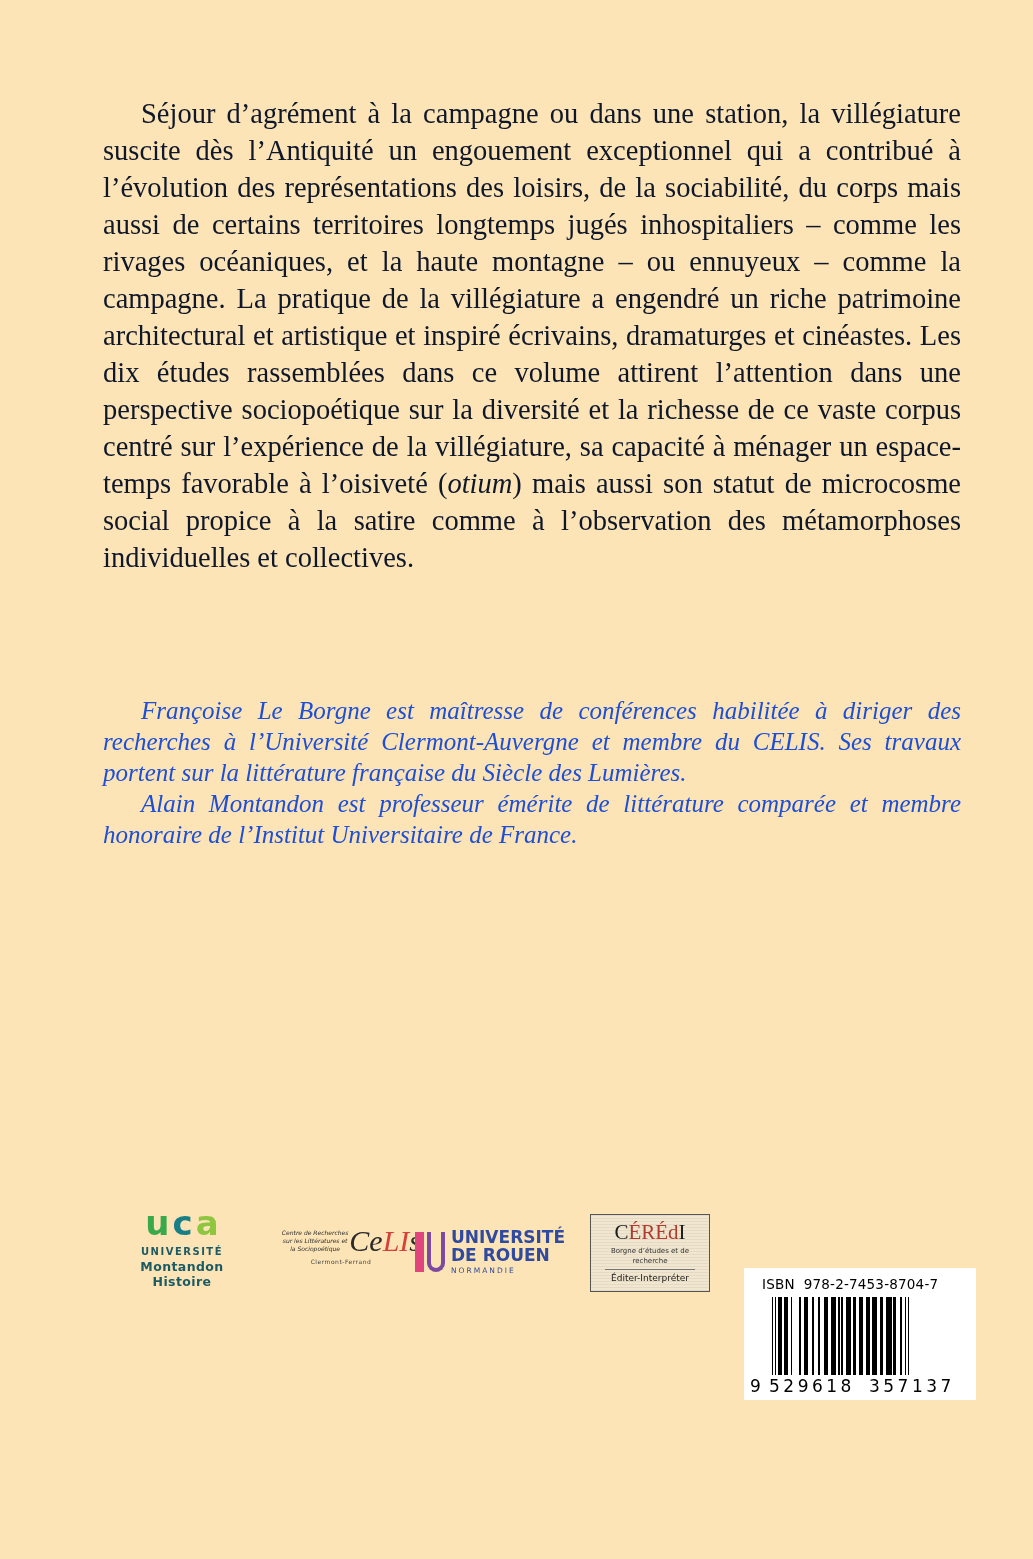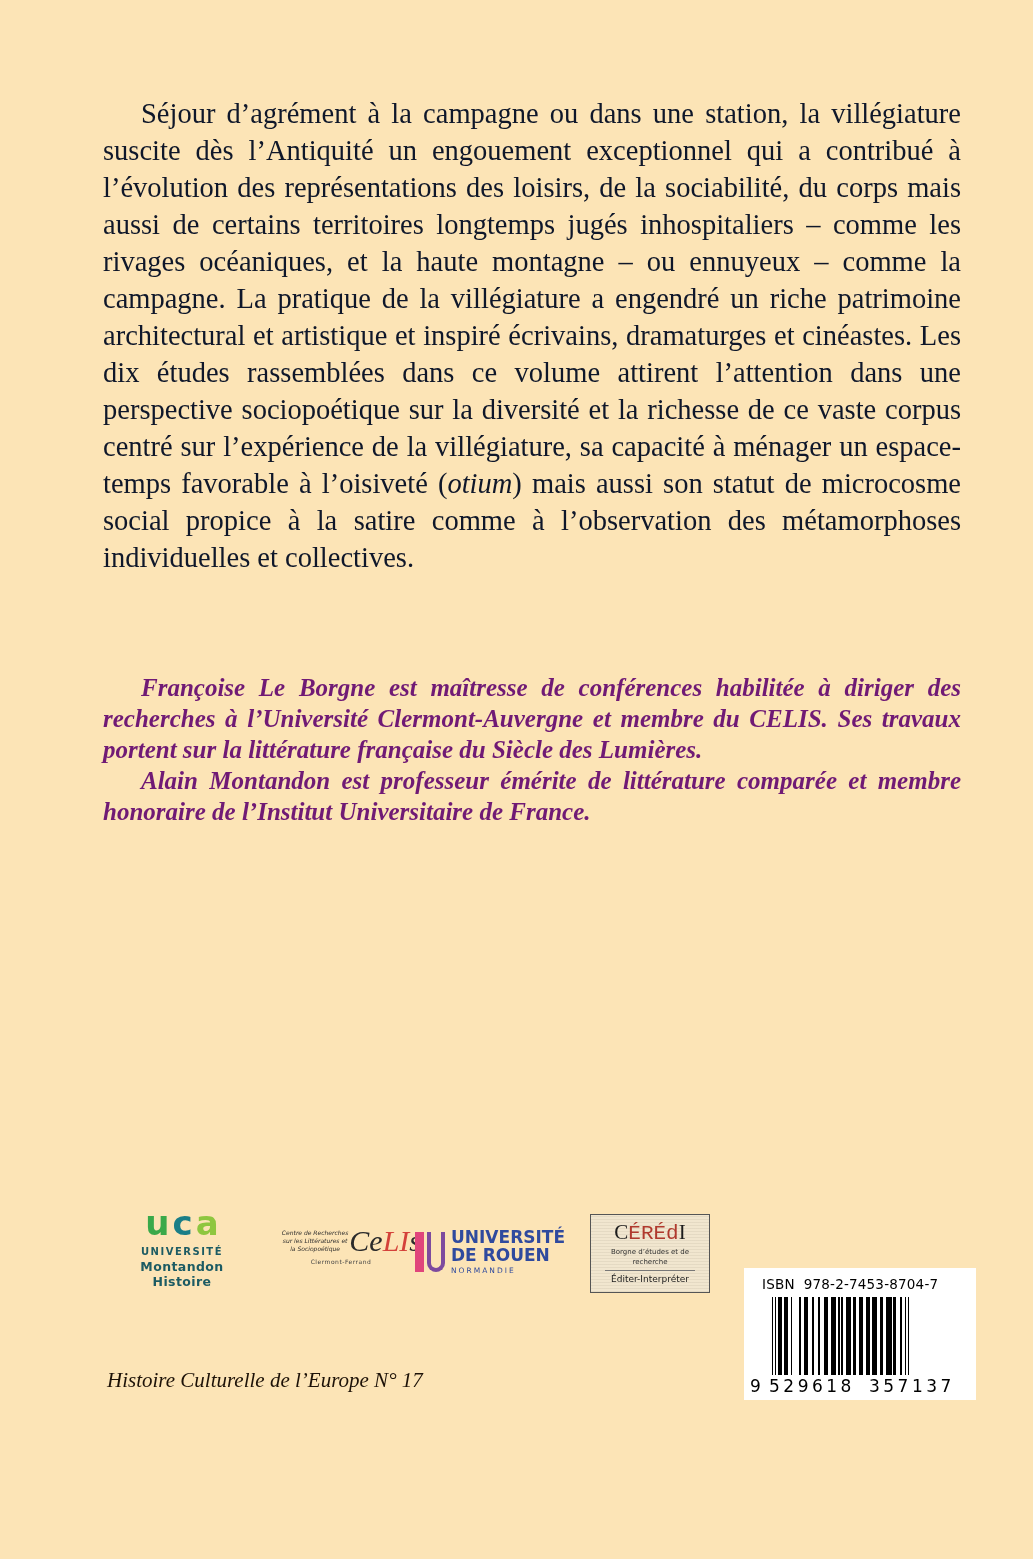--- a/index.html
+++ b/index.html
@@ -36,28 +36,27 @@
   .blurb p {
     margin: 0;
     text-indent: 38px;
   }
   .blurb .it { font-style: italic; }
 
   
   .bios {
     position: absolute;
     left: 103px;
-    top: 672px;
+    top: 695px;
     width: 858px;
     font-size: 25px;
     line-height: 31px;
     font-style: italic;
     text-align: justify;
-    color: #701a75;
-    font-weight: bold;
+    color: #1d4ed8;
   }
   .bios p {
     margin: 0;
     text-indent: 38px;
   }
   .bios .nm { font-style: italic; }
 
   
   .logos {
     position: absolute;
@@ -179,21 +178,21 @@
     text-align: center;
     background-image:
       repeating-linear-gradient(0deg, rgba(120,110,90,.10) 0 1px, rgba(0,0,0,0) 1px 3px);
   }
   .ceredi-title {
     font-family: "Liberation Serif", serif;
     font-size: 21px;
     line-height: 23px;
     color: #1c1c1c;
   }
-  .ceredi-title .acc { color: #b03a2e; font-family: Liberation Mono, monospace; }
+  .ceredi-title .acc { color: #b03a2e; }
   .ceredi-sub {
     font-family: "DejaVu Sans", sans-serif;
     font-size: 7px;
     line-height: 10px;
     color: #333;
     margin-top: 2px;
   }
   .ceredi-rule {
     border-top: 1px solid #777;
     margin: 3px 10px;
@@ -311,21 +310,20 @@
       <div class="ceredi-box">
         <div class="ceredi-title"><span>C</span><span class="acc">ÉRÉd</span><span>I</span></div>
         <div class="ceredi-sub">Borgne d’études et de recherche</div>
         <div class="ceredi-rule"></div>
         <div class="ceredi-tag">Éditer-Interpréter</div>
       </div>
     </div>
 
   </div>
 
-  <div class="series">Histoire Culturelle de l’Europe N° 17</div>
 
   <div class="isbn-block">
     <div class="isbn-text">
       <span>ISBN</span>&nbsp;&nbsp;<span>978-2-7453-8704-7</span>
     </div>
     <div class="barcode" id="barcode">
         <span style="width: 1.45px; background: rgb(0, 0, 0); height: 100%;"></span>
         <span style="width: 1.45px; background: transparent; height: 100%;"></span>
         <span style="width: 1.45px; background: rgb(0, 0, 0); height: 100%;"></span>
         <span style="width: 1.45px; background: transparent;"></span>

